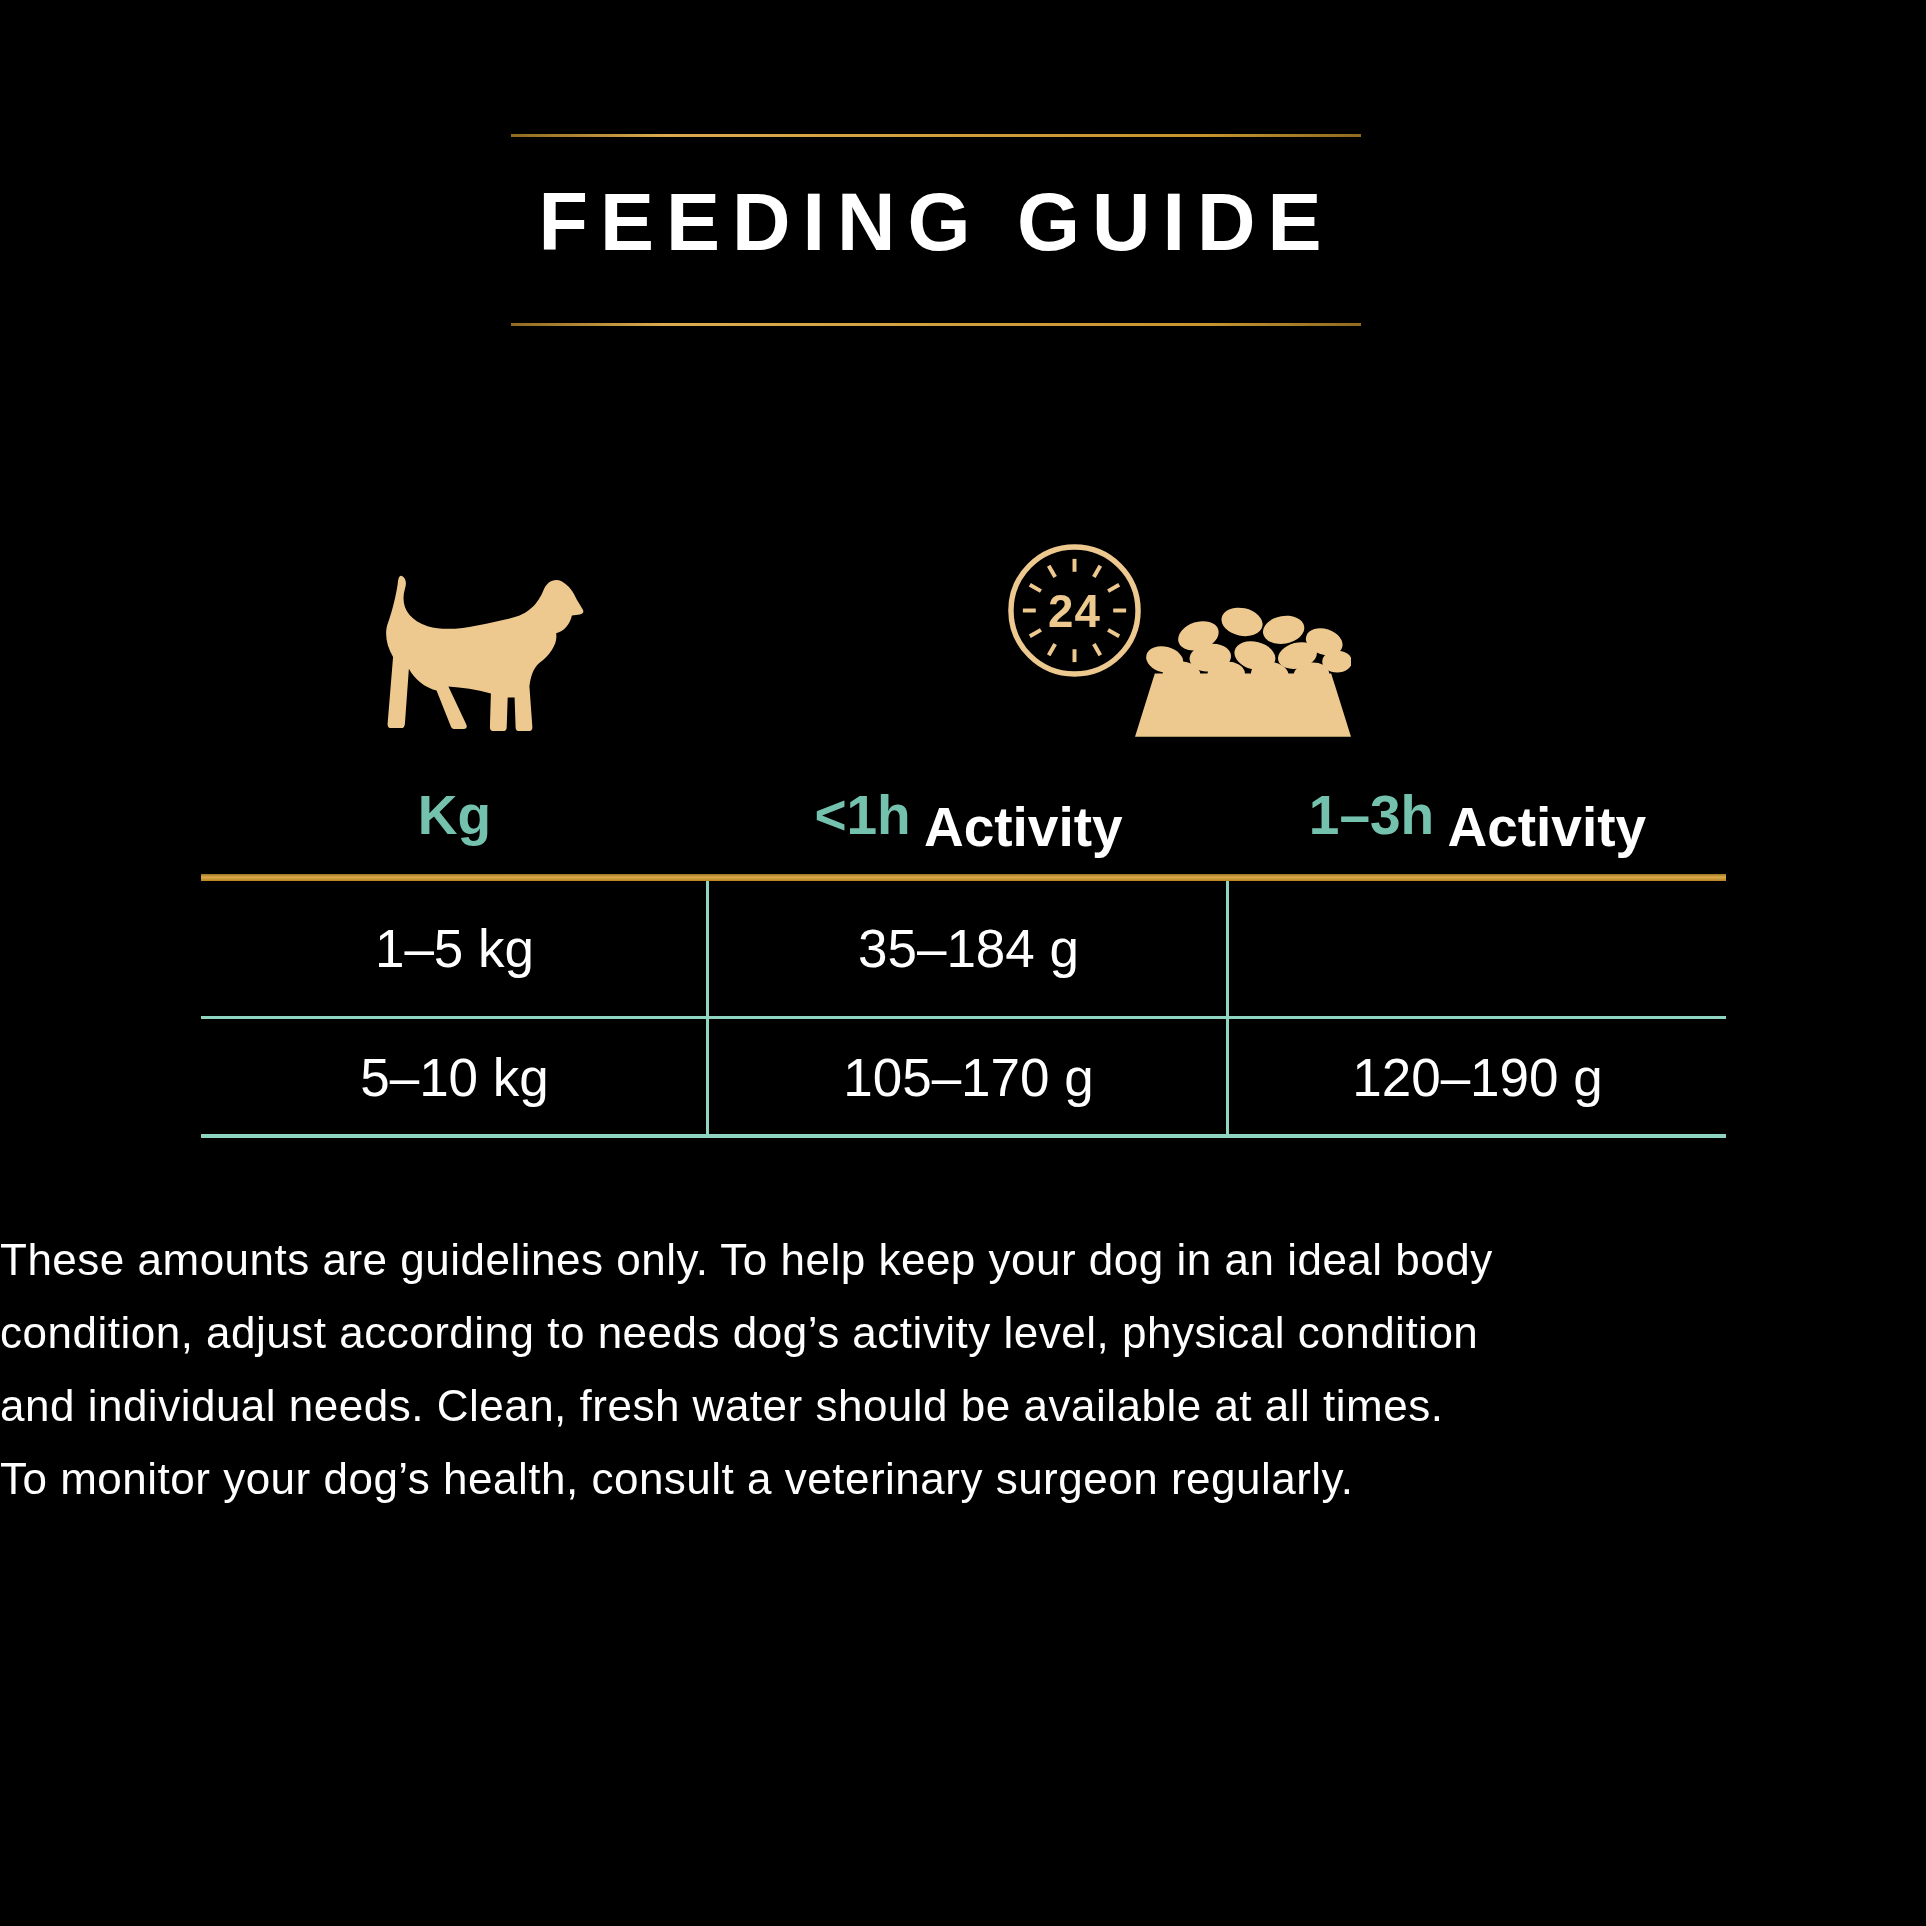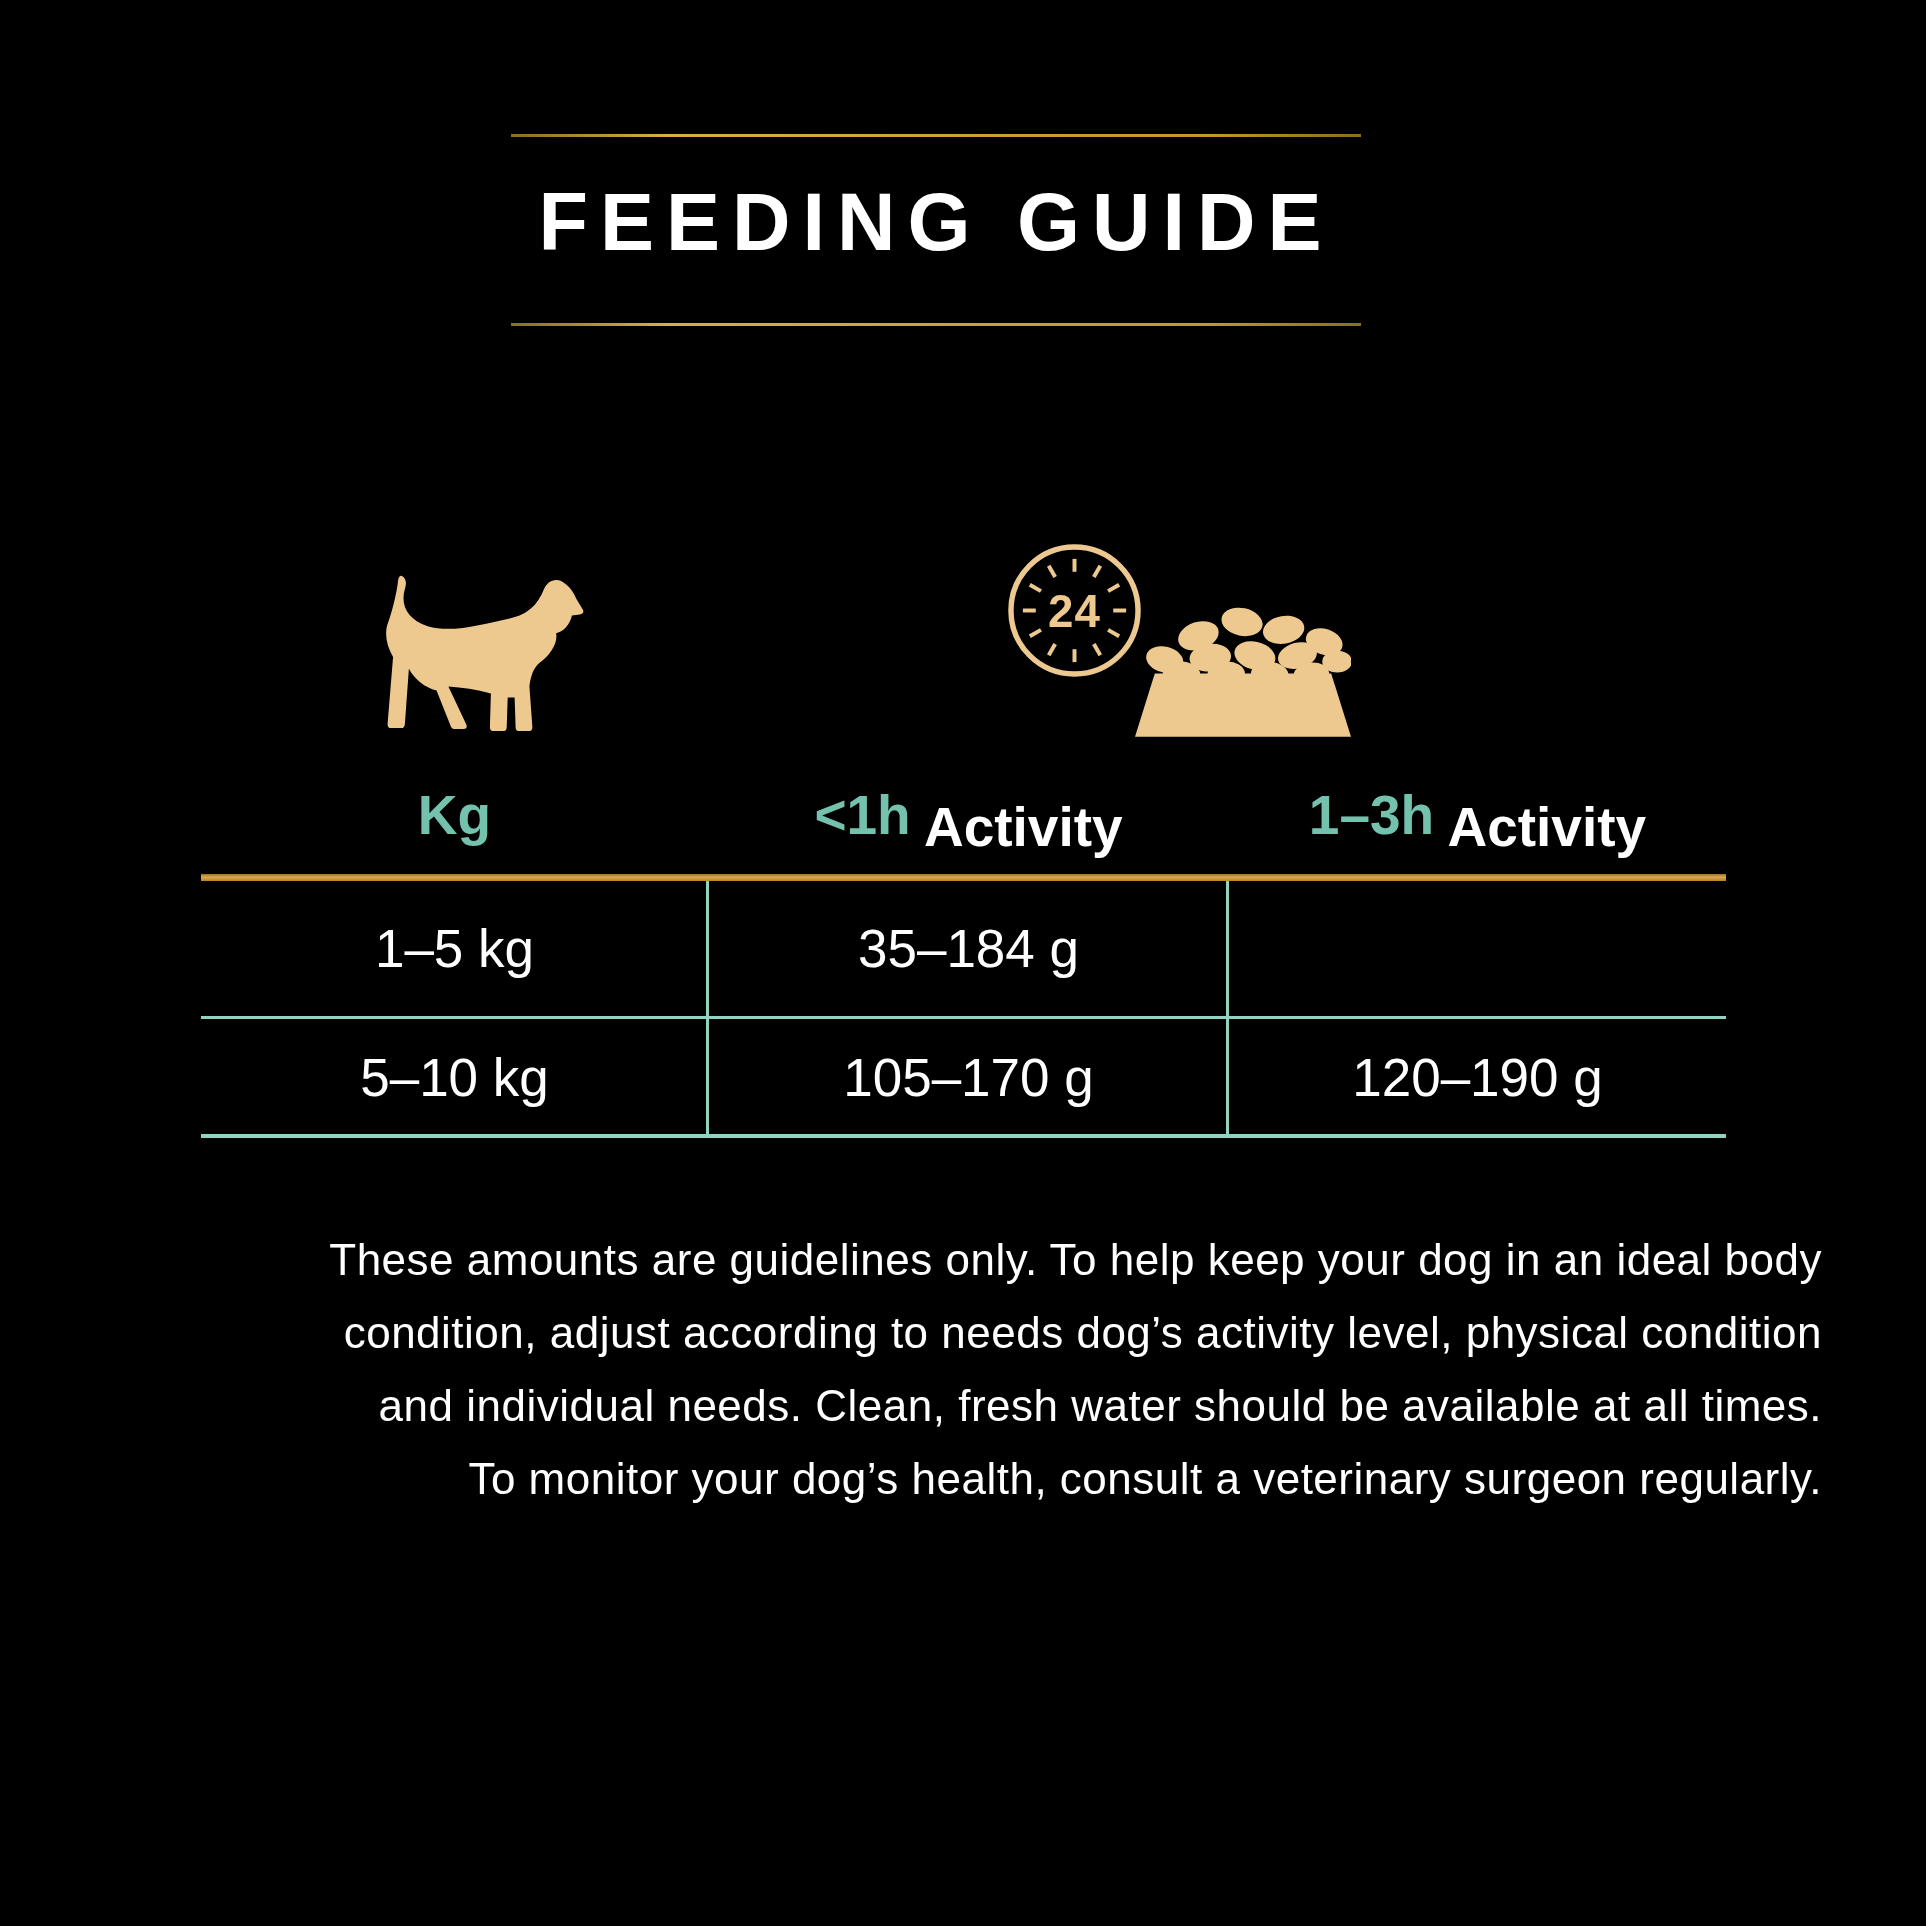--- a/index.html
+++ b/index.html
@@ -37,21 +37,21 @@
   .gold-bar{left:0;top:103px;width:1525px;height:7px;
     background:linear-gradient(180deg,#9a7422,#dda94c 45%,#b5841f);}
   .row1-cell{top:110px;height:135px;font-size:53px;font-weight:300;}
   .row2-cell{top:248px;height:116px;font-size:53px;font-weight:300;}
   .h-sep{left:0;top:245px;width:1525px;height:3px;background:var(--teal-line);}
   .bottom-bar{left:0;top:363px;width:1525px;height:4px;background:var(--teal-line);}
   .v-div{top:110px;width:3px;height:253px;background:var(--teal-line);}
   .v-div-1{left:505px;}
   .v-div-2{left:1025px;}
   
-  .footnote{left:0;top:1223px;width:1822px;text-align:right;color:var(--white);}
+  .footnote{left:0;top:1223px;width:1822px;text-align:left;color:var(--white);}
   .foot-line{font-size:44px;font-weight:300;line-height:73px;letter-spacing:0.5px;}
 </style>
 </head>
 <body>
 
 <div class="stage" style="--tan: #EDC98F; --gold: #C6952F; --teal: #74C2AE; --teal-line: #8FD4C1; --white: #FFFFFF;">
 
   <div class="abs title-rule rule-top"></div>
   <div class="abs page-title">FEEDING GUIDE</div>
   <div class="abs title-rule rule-bottom"></div>

